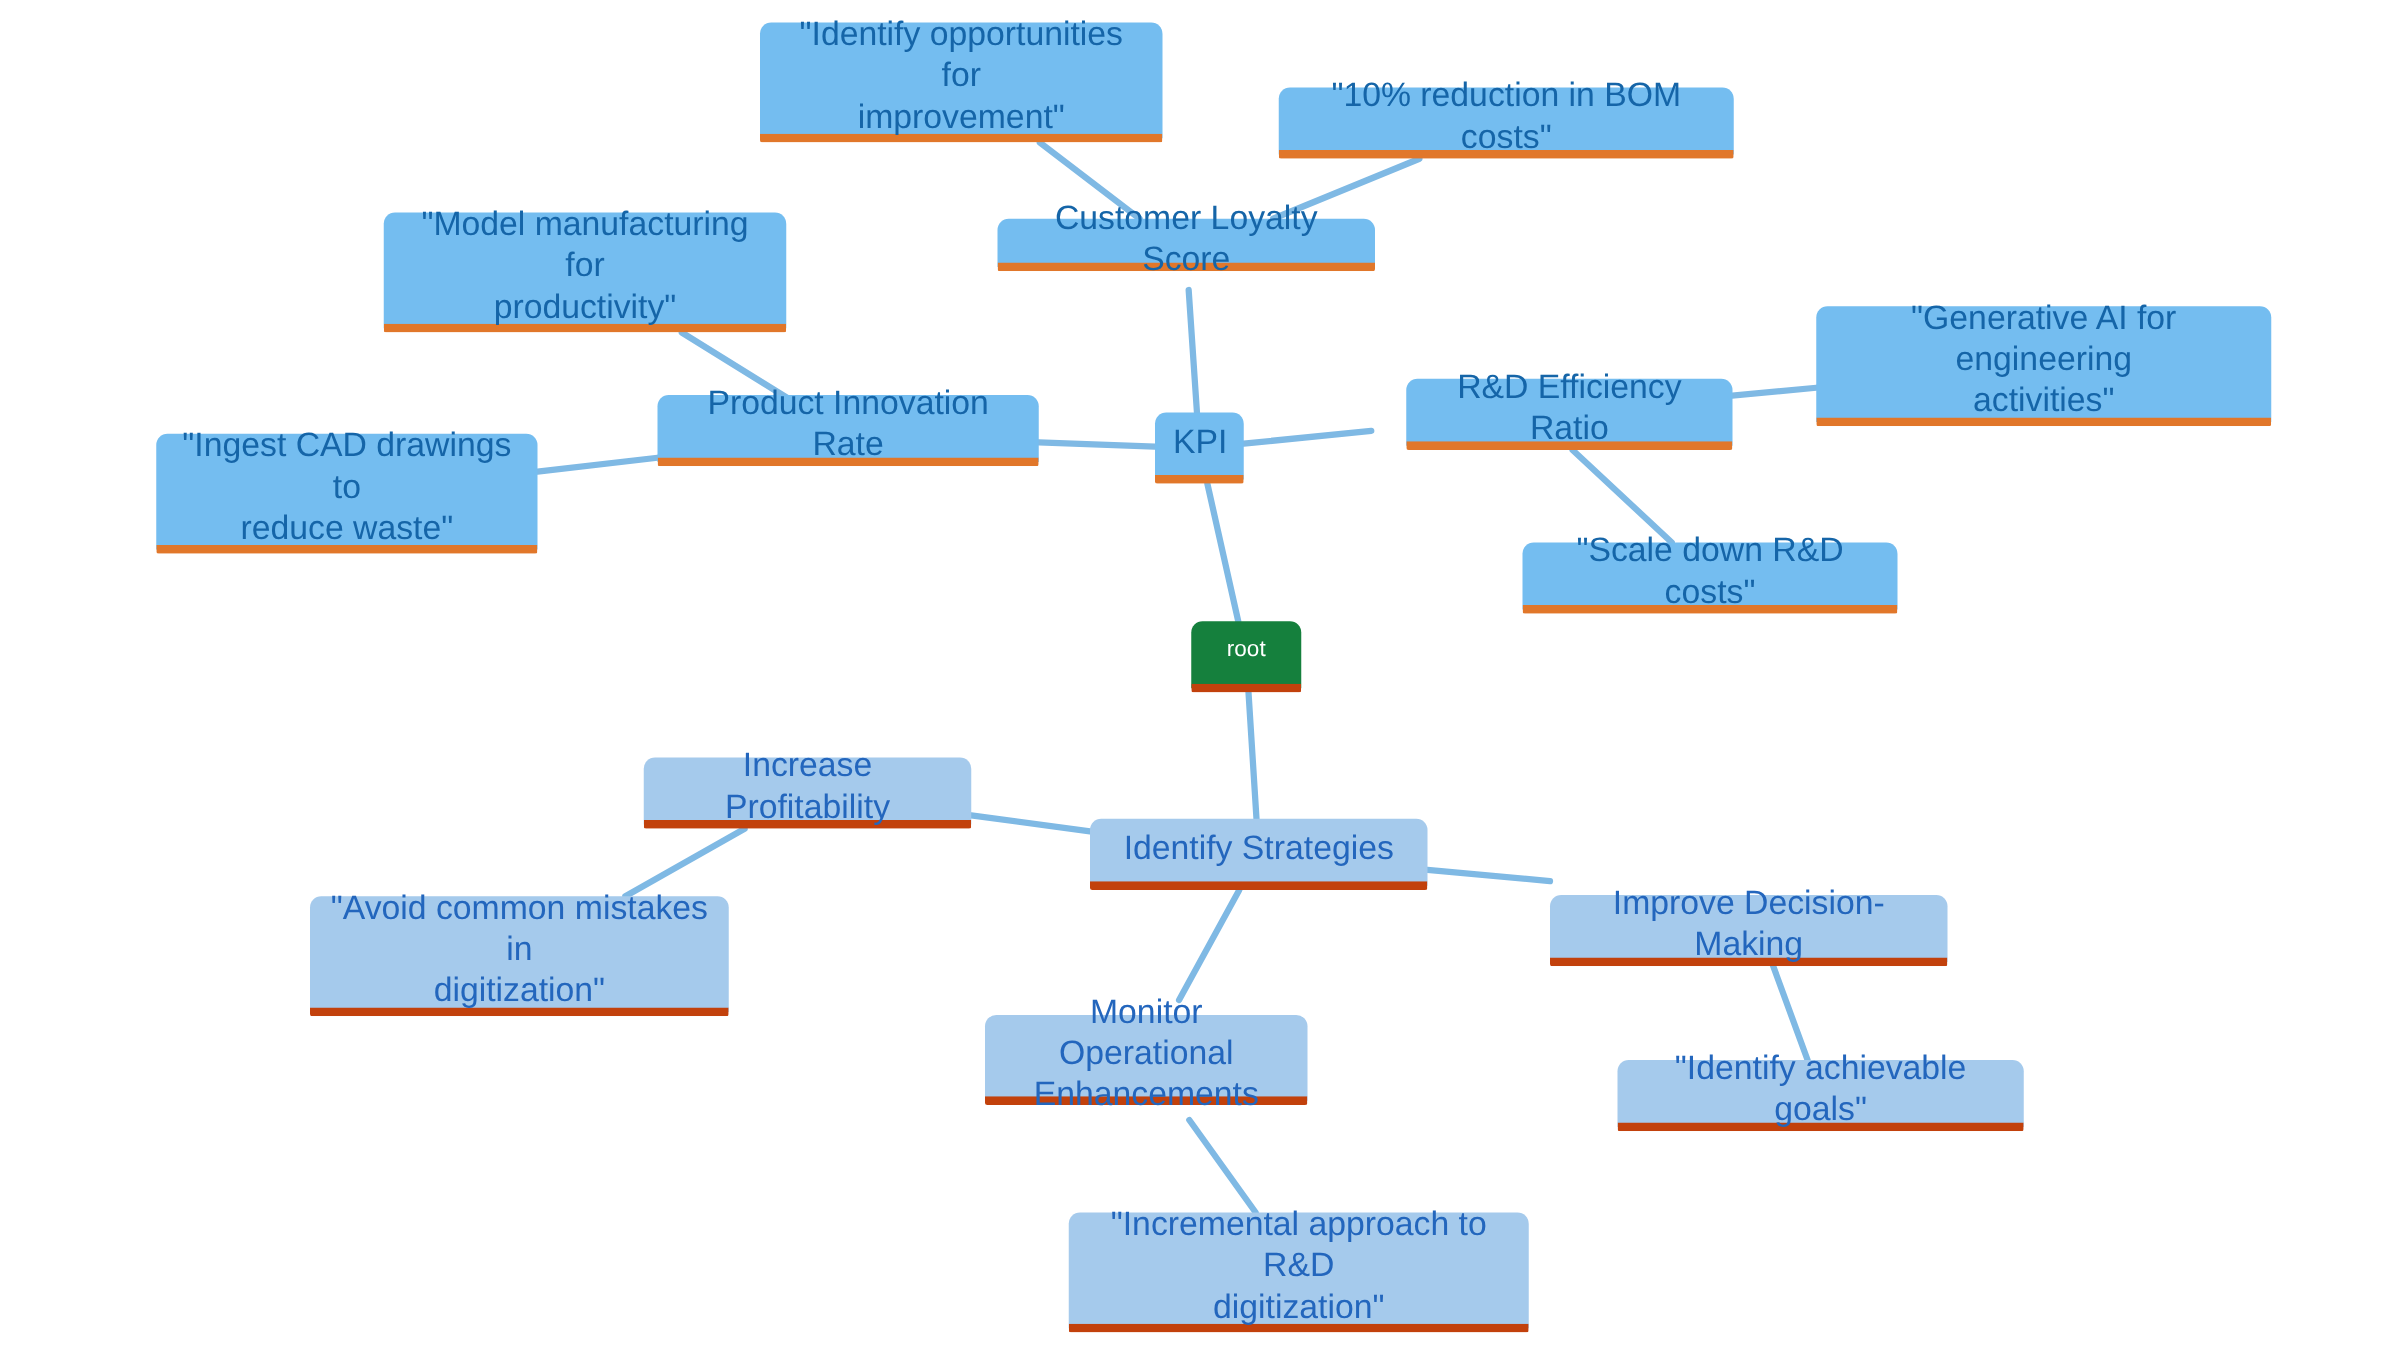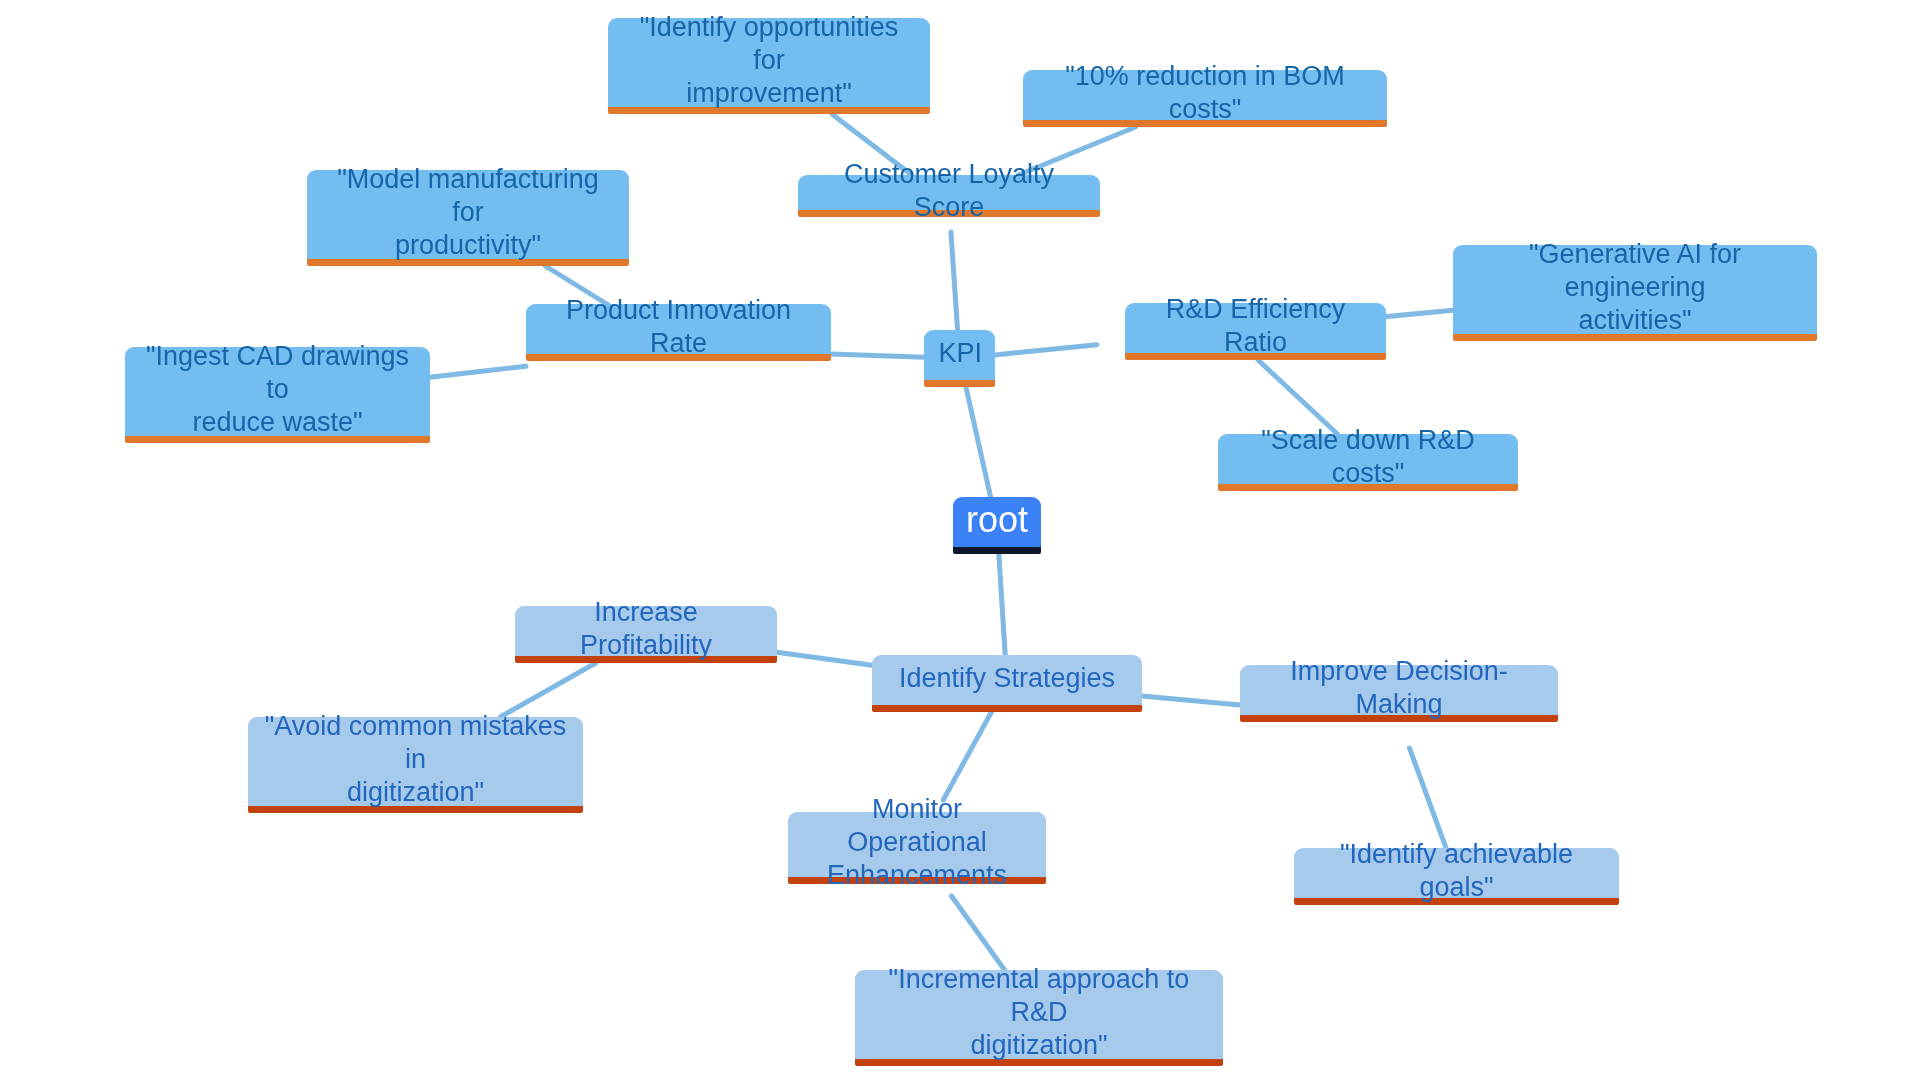--- a/index.html
+++ b/index.html
@@ -43,24 +43,24 @@
     border-bottom: 7px solid #e1772a;
     font-size: 27px;
   }
   .node.cs-branch {
     background: #a5caec;
     color: #2366bd;
     border-bottom: 7px solid #c2410c;
     font-size: 27px;
   }
   .node.root-node {
-    background: #3b82f6;
+    background: #15803d;
     color: #ffffff;
-    border-bottom: 7px solid #0f172a;
-    font-size: 36px;
+    border-bottom: 7px solid #c2410c;
+    font-size: 18px;
   }
 </style>
 </head>
 <body>
 
 <div id="canvas">
   <svg id="edge-layer">
       <line x1="990.6002994011976" y1="497" x2="965.8997005988024" y2="387" stroke="#7fb9e4" stroke-width="5" stroke-linecap="round"></line>
       <line x1="998.8037974683544" y1="554" x2="1005.1962025316456" y2="655" stroke="#7fb9e4" stroke-width="5" stroke-linecap="round"></line>
       <line x1="957.5693548387097" y1="330" x2="950.9306451612903" y2="232" stroke="#7fb9e4" stroke-width="5" stroke-linecap="round"></line>
@@ -79,33 +79,33 @@
       <line x1="1409.437898089172" y1="748" x2="1446.062101910828" y2="848" stroke="#7fb9e4" stroke-width="5" stroke-linecap="round"></line>
       <line x1="951.4470588235295" y1="896" x2="1004.5529411764705" y2="970" stroke="#7fb9e4" stroke-width="5" stroke-linecap="round"></line>
     </svg>
   <div id="node-layer">
       <div class="node root-node" style="left: 953px; top: 497px; width: 88px; height: 57px;"><span>root</span></div>
       <div class="node kpi-branch" style="left: 924px; top: 330px; width: 71px; height: 57px; justify-content: flex-end;"><span>KPI</span></div>
       <div class="node kpi-branch" style="left: 798px; top: 175px; width: 302px; height: 42px;"><span>Customer Loyalty Score</span></div>
       <div class="node kpi-branch" style="left: 608px; top: 18px; width: 322px; height: 96px;"><span>"Identify opportunities for
 improvement"</span></div>
       <div class="node kpi-branch" style="left: 1023px; top: 70px; width: 364px; height: 57px;"><span>"10% reduction in BOM costs"</span></div>
-      <div class="node kpi-branch" style="left: 526px; top: 304px; width: 305px; height: 57px;"><span>Product Innovation Rate</span></div>
+      <div class="node kpi-branch" style="left: 526px; top: 316px; width: 305px; height: 57px;"><span>Product Innovation Rate</span></div>
       <div class="node kpi-branch" style="left: 307px; top: 170px; width: 322px; height: 96px;"><span>"Model manufacturing for
 productivity"</span></div>
       <div class="node kpi-branch" style="left: 125px; top: 347px; width: 305px; height: 96px;"><span>"Ingest CAD drawings to
 reduce waste"</span></div>
       <div class="node kpi-branch" style="left: 1097px; top: 303px; width: 261px; height: 57px; margin-left: 28px;"><span>R&amp;D Efficiency Ratio</span></div>
       <div class="node kpi-branch" style="left: 1453px; top: 245px; width: 364px; height: 96px;"><span>"Generative AI for engineering
 activities"</span></div>
       <div class="node kpi-branch" style="left: 1218px; top: 434px; width: 300px; height: 57px;"><span>"Scale down R&amp;D costs"</span></div>
       <div class="node cs-branch" style="left: 872px; top: 655px; width: 270px; height: 57px;"><span>Identify Strategies</span></div>
       <div class="node cs-branch" style="left: 515px; top: 606px; width: 262px; height: 57px;"><span>Increase Profitability</span></div>
       <div class="node cs-branch" style="left: 248px; top: 717px; width: 335px; height: 96px;"><span>"Avoid common mistakes in
 digitization"</span></div>
-      <div class="node cs-branch" style="left: 1240px; top: 665px; width: 318px; height: 57px;"><span>Improve Decision-Making</span></div>
+      <div class="node cs-branch" style="left: 1240px; top: 716px; width: 318px; height: 57px;"><span>Improve Decision-Making</span></div>
       <div class="node cs-branch" style="left: 1294px; top: 848px; width: 325px; height: 57px;"><span>"Identify achievable goals"</span></div>
       <div class="node cs-branch" style="left: 788px; top: 812px; width: 258px; height: 72px;"><span>Monitor Operational
 Enhancements</span></div>
       <div class="node cs-branch" style="left: 855px; top: 970px; width: 368px; height: 96px;"><span>"Incremental approach to R&amp;D
 digitization"</span></div>
     </div>
 </div>
 
 </body></html>

